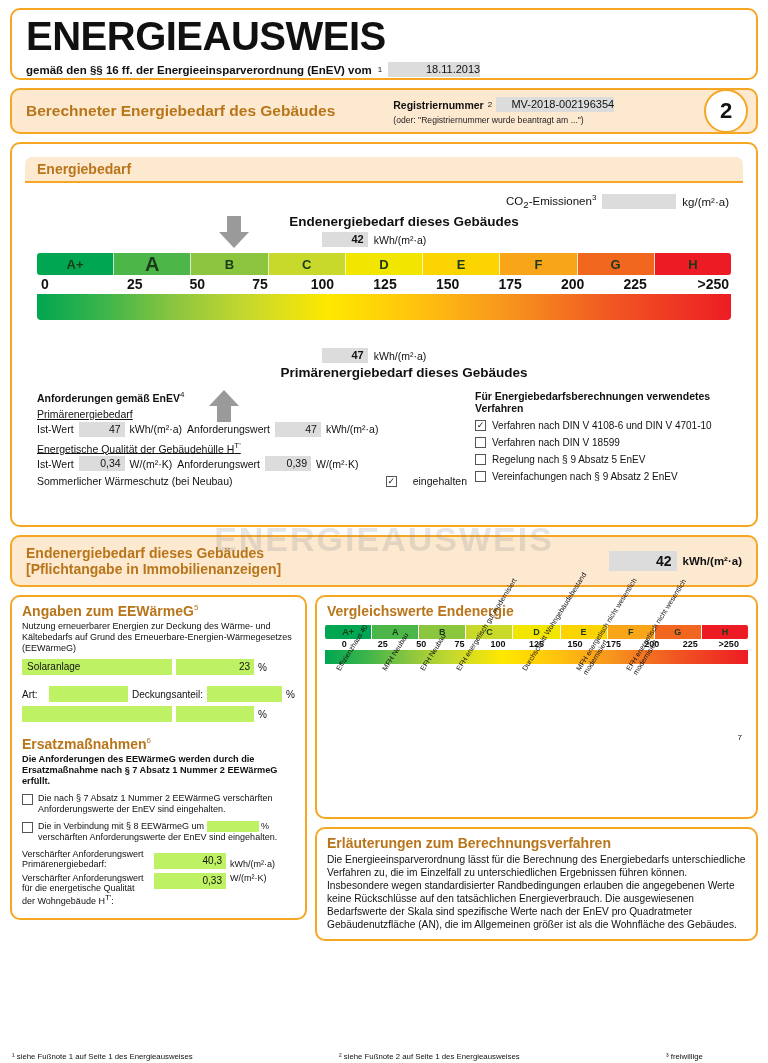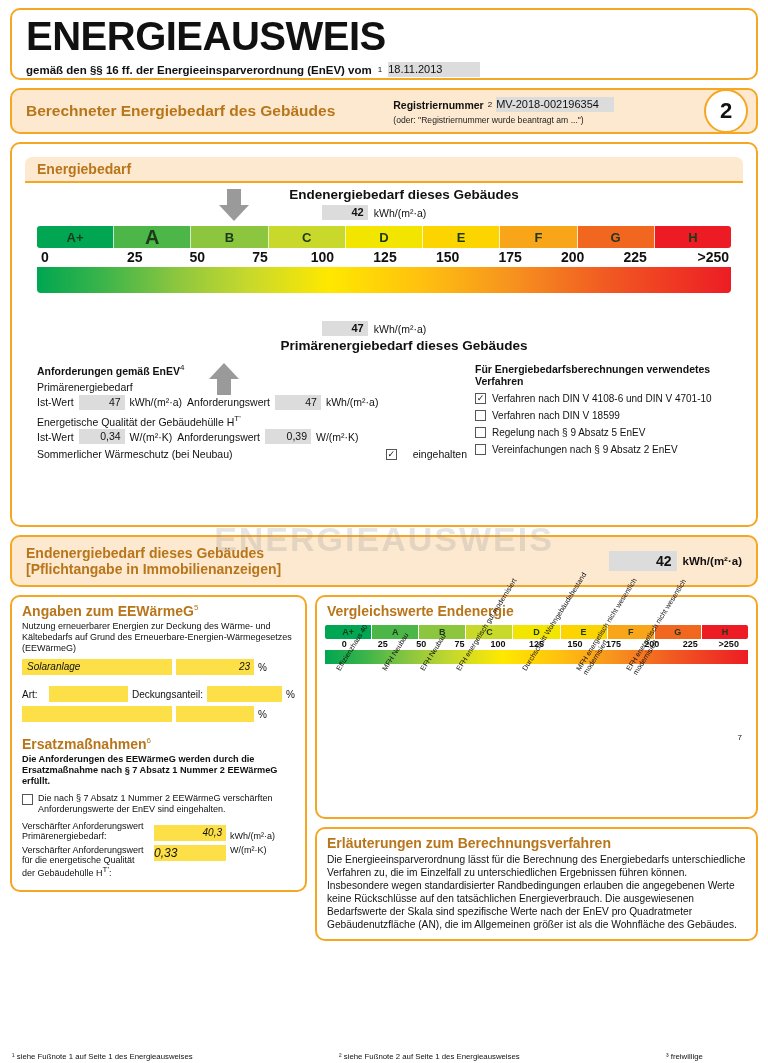--- a/index.html
+++ b/index.html
@@ -49,21 +49,21 @@
     font-weight: bold;
   }
   .sup { font-size: 8px; vertical-align: super; font-weight: normal; }
   .greybox {
     background: #dcdcdc;
     display:inline-block;
     height: 15px;
     line-height: 15px;
     font-size: 11px;
     font-weight: normal;
-    text-align:left;
+    text-align:right;
     color:#111;
   }
 
   
   .band {
     height: 46px;
     background: #FDE9CF;
     border: 2px solid #F5A623;
     border-radius: 10px;
     display:flex;
@@ -160,21 +160,21 @@
   
   .info-grid {
     display:flex;
     margin-top: 10px;
     padding: 0 12px;
     gap: 8px;
   }
   .info-left { width: 430px; font-size: 10.5px; }
   .info-right { flex:1; font-size: 10px; }
   .info-title { font-weight: bold; font-size: 10.5px; margin-bottom: 4px; }
-  .sub-title { font-size: 10.5px; margin: 3px 0 2px 0; }
+  .sub-title { font-size: 10.5px; margin: 3px 0 2px 0; text-decoration: underline; }
   .pair-row {
     display:flex; align-items:center; gap: 5px;
     margin-bottom: 4px;
     font-size: 10.5px;
   }
   .pair-row .lbl { white-space:nowrap; }
   .inp { background:#dcdcdc; height:15px; line-height:15px; font-size:10.5px; text-align:right; padding-right:4px; }
   .w46 { width:46px; }
   .sommer-row { display:flex; align-items:center; gap:16px; font-size:10.5px; }
   .chk {
@@ -217,21 +217,21 @@
   .cols { display:flex; gap: 8px; }
   .col-left { width: 297px; }
   .col-right { flex: 1; }
 
   .subpanel { border:2px solid #F5A623; border-radius:10px; margin-bottom:8px; }
   .sp-title { font-size: 14px; font-weight:bold; color:#B8751A; padding: 6px 10px 2px 10px; }
   .sp-body { padding: 0 10px 8px 10px; font-size: 9.6px; }
 
   .eew-desc { font-size: 9px; line-height: 11px; margin-bottom: 5px; }
   .eew-row { display:flex; align-items:center; gap:4px; margin-bottom:4px; }
-  .eew-in { background:#fde047; height:16px;font-style:italic; }
+  .eew-in { background:#bef264; height:16px; }
   .pct { font-size:10px; }
 
   .ersatz-strong { font-size: 9.2px; font-weight:bold; line-height:11px; margin-bottom:6px; }
   .ersatz-row { display:flex; gap:5px; font-size:9px; line-height:11px; margin-bottom:6px; }
 
   
   .cmp-scale { margin: 4px 8px 0 8px; }
   .cmp-bar { height: 14px; display:flex; border-radius:2px; overflow:hidden; }
   .cmp-seg { flex:1; display:flex;align-items:center;justify-content:center;font-size:9px;font-weight:bold;color:#1a3a1a;border-right:1px solid #fff;}
   .cmp-seg:last-child{border-right:none;}
@@ -288,20 +288,25 @@
         <span class="greybox" style="width:118px;">MV-2018-002196354</span>
       </div>
       <div class="reg-line2">(oder: "Registriernummer wurde beantragt am ...")</div>
     </div>
     <div class="page-badge">2</div>
   </div>
 
   <div class="panel main-panel">
     <div class="panel-head">Energiebedarf</div>
 
+    <div class="co2row">
+      <span><span>CO</span><sub>2</sub><span>-Emissionen</span><span class="sup">3</span></span>
+      <span class="greybox" style="width:74px;"></span>
+      <span>kg/(m²·a)</span>
+    </div>
 
     <div class="scale-area">
       <div class="endener-label">Endenergiebedarf dieses Gebäudes</div>
       <div class="val-row">
         <span class="val-box">42</span>
         <span class="val-unit">kWh/(m²·a)</span>
       </div>
 
       <svg width="34" height="34" style="position:absolute; left:192px; top:2px;">
         <polygon points="10,0 24,0 24,16 32,16 17,32 2,16 10,16" fill="#9a9a9a"></polygon>
@@ -441,28 +446,36 @@
           </div>
         </div>
 
         <div class="sp-title" style="padding-top:2px;"><span>Ersatzmaßnahmen</span><span class="sup">6</span></div>
         <div class="sp-body">
           <div class="ersatz-strong">Die Anforderungen des EEWärmeG werden durch die Ersatzmaßnahme nach § 7 Absatz 1 Nummer 2 EEWärmeG erfüllt.</div>
           <div class="ersatz-row">
             <span class="chk" style="flex:none;margin-top:1px;"></span>
             <span>Die nach § 7 Absatz 1 Nummer 2 EEWärmeG verschärften Anforderungswerte der EnEV sind eingehalten.</span>
           </div>
+          <div class="ersatz-row">
+            <span class="chk" style="flex:none;margin-top:1px;"></span>
+            <span>
+              <span>Die in Verbindung mit § 8 EEWärmeG um</span>
+              <span class="eew-in" style="display:inline-block;width:52px;height:11px;vertical-align:middle;"></span> %
+              <span>verschärften Anforderungswerte der EnEV sind eingehalten.</span>
+            </span>
+          </div>
           <div class="eew-row" style="align-items:flex-end;margin-top:6px;">
             <span style="font-size:9px;line-height:10px;width:128px;">Verschärfter Anforderungswert Primärenergiebedarf:</span>
             <span class="eew-in" style="width:72px;text-align:right;padding-right:4px;font-size:10px;line-height:16px;">40,3</span>
             <span style="font-size:9px;">kWh/(m²·a)</span>
           </div>
           <div class="eew-row" style="align-items:flex-start;margin-top:4px;">
-            <span style="font-size:9px;line-height:10px;width:128px;"><span>Verschärfter Anforderungswert für die energetische Qualität der Gebäudehülle H</span><span class="sup">T'</span><span>:</span></span>
-            <span class="eew-in" style="width:72px;padding-right:4px;font-size:12px;line-height:16px;">0,33</span>
+            <span style="font-size:9px;line-height:10px;width:128px;"><span>Verschärfter Anforderungswert für die energetische Qualität der Wohngebäude H</span><span class="sup">T'</span><span>:</span></span>
+            <span class="eew-in" style="width:72px;text-align:right;padding-right:4px;font-size:10px;line-height:16px;">0,33</span>
             <span style="font-size:9px;">W/(m²·K)</span>
           </div>
         </div>
       </div>
     </div>
 
     <div class="col-right">
 
       <div class="subpanel" style="height:224px;">
         <div class="sp-title">Vergleichswerte Endenergie</div>

